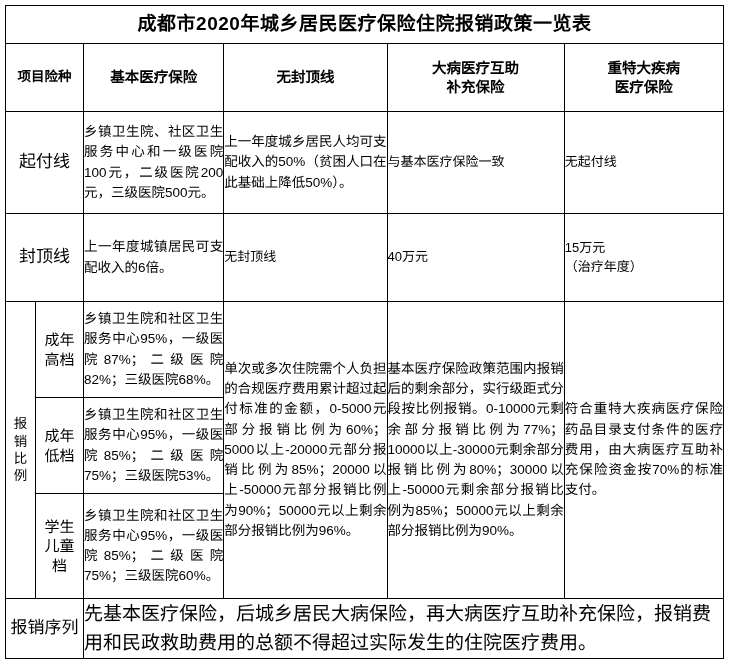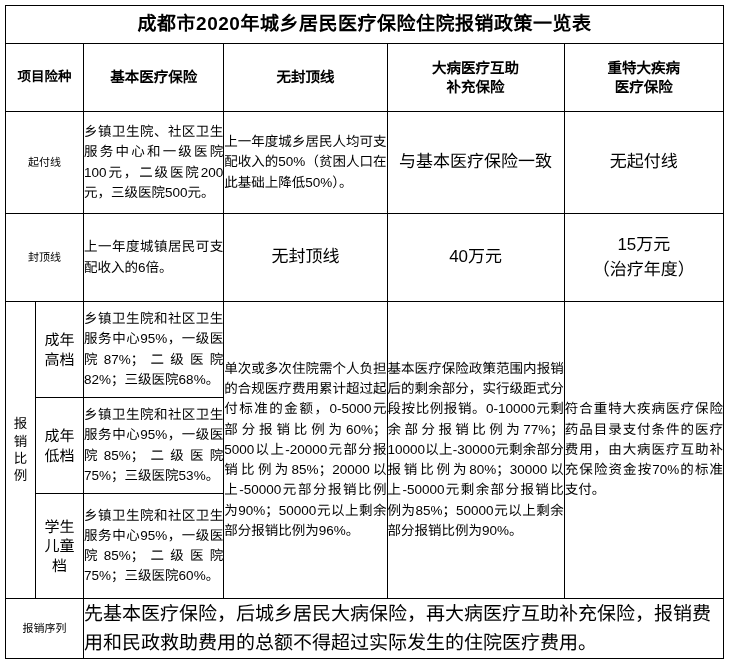--- a/index.html
+++ b/index.html
@@ -52,21 +52,21 @@
     font-size: 14.5px;
     line-height: 1.25;
     padding: 4px 3px;
   }
   .hdr-narrow {
     font-size: 13.5px;
     font-family: Liberation Serif, serif;
   }
   .rowlabel {
     text-align: center;
-    font-size: 11px;
+    font-size: 17px;
     line-height: 1.3;
     padding: 3px 1px;
   }
   .vlabel {
     text-align: center;
     font-size: 13.5px;
     line-height: 1.28;
     padding: 3px 1px;
     width: 30px;
   }
@@ -79,23 +79,23 @@
   .cell {
     font-size: 13.5px;
     line-height: 1.5;
     padding: 4px 4px 4px 5px;
     text-align: justify;
     text-align-last: left;
     text-justify: inter-ideograph;
     vertical-align: middle;
   }
   .cell-center {
-    font-size: 17px;
+    font-size: 13px;
     line-height: 1.45;
-    text-align: center;
+    text-align: left;
     padding: 4px 4px;
     vertical-align: middle;
   }
   .cell-top {
     vertical-align: middle;
   }
   .seq-cell {
     font-size: 19px;
     line-height: 1.55;
     padding: 5px 5px 5px 6px;

